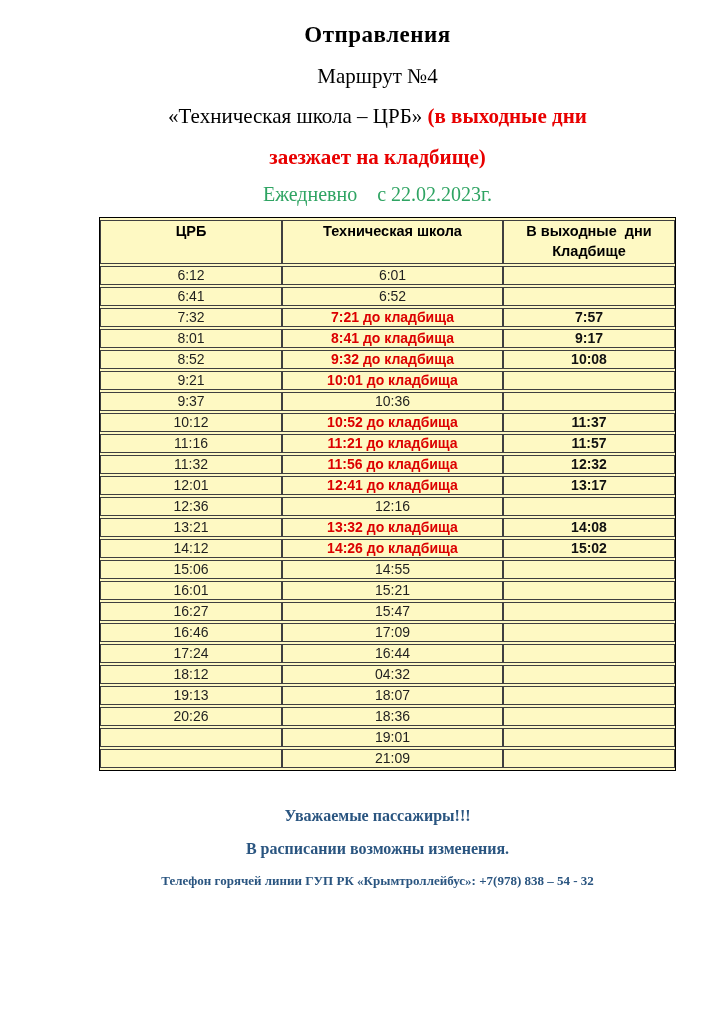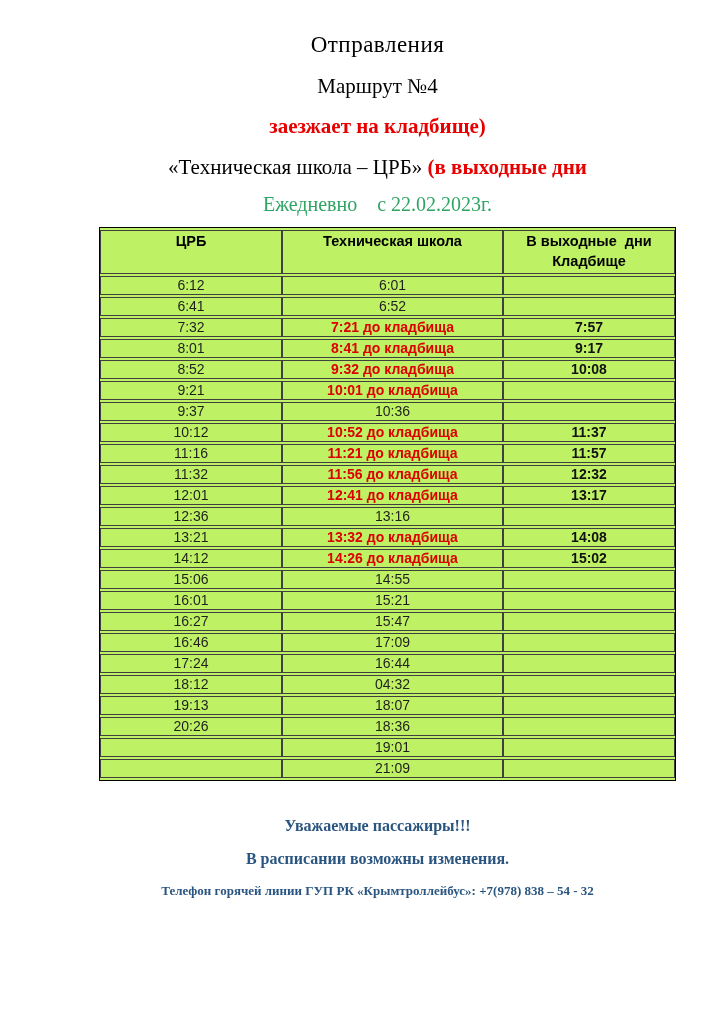--- a/index.html
+++ b/index.html
@@ -7,23 +7,23 @@
     width:724px;height:1024px;background:#ffffff;color:#000;
     font-family:"Liberation Serif", serif;
     overflow:hidden;
   }
   .content{
     width:557px;
     margin-left:99px;
     text-align:center;
   }
   .title{
-    padding-top:32px;
+    padding-top:22px;
     font-size:23px;
-    font-weight:normal;
+    font-weight:bold;
     letter-spacing:.5px;
   }
   .route{
     margin-top:16px;
     font-size:21px;
   }
   .route-name{
     margin-top:14px;
     font-size:21px;
     line-height:27px;
@@ -38,21 +38,21 @@
     color:#2fa463;
     white-space:pre;
   }
   table.schedule{
     margin-top:11px;
     width:557px;
     table-layout:fixed;
     border-collapse:separate;
     border-spacing:0 2px;
     border:1px solid #000;
-    background:#bef264;
+    background:#fef9c3;
   }
   table.schedule td{
     border:1px solid #404040;
     text-align:center;
     font-family:"Liberation Sans", sans-serif;
     font-size:14px;
     height:17px;
     line-height:17px;
     padding:0 2px;
     color:#1f1f1f;
@@ -83,22 +83,22 @@
 </style>
 </head>
 <body>
 
 <div class="content">
 
   <div class="title">Отправления</div>
 
   <div class="route">Маршрут №4</div>
 
+  <div class="route-name"><span>«Техническая школа – ЦРБ» </span><span class="red">(в выходные дни</span></div>
   <div class="route-name red">заезжает на кладбище)</div>
-  <div class="route-name"><span>«Техническая школа – ЦРБ» </span><span class="red">(в выходные дни</span></div>
 
   <div class="daily">Ежедневно    с 22.02.2023г.</div>
 
   <table class="schedule">
     <thead>
       <tr>
           <td class="c1">ЦРБ</td>
           <td class="c2">Техническая школа</td>
           <td class="c3">В выходные  дни
 Кладбище</td>
@@ -155,21 +155,21 @@
           <td class="c2 red-text">11:56 до кладбища</td>
           <td class="c3">12:32</td>
         </tr>
         <tr>
           <td class="c1">12:01</td>
           <td class="c2 red-text">12:41 до кладбища</td>
           <td class="c3">13:17</td>
         </tr>
         <tr>
           <td class="c1">12:36</td>
-          <td class="c2">13:16</td>
+          <td class="c2">12:16</td>
           <td class="c3"></td>
         </tr>
         <tr>
           <td class="c1">13:21</td>
           <td class="c2 red-text">13:32 до кладбища</td>
           <td class="c3">14:08</td>
         </tr>
         <tr>
           <td class="c1">14:12</td>
           <td class="c2 red-text">14:26 до кладбища</td>

